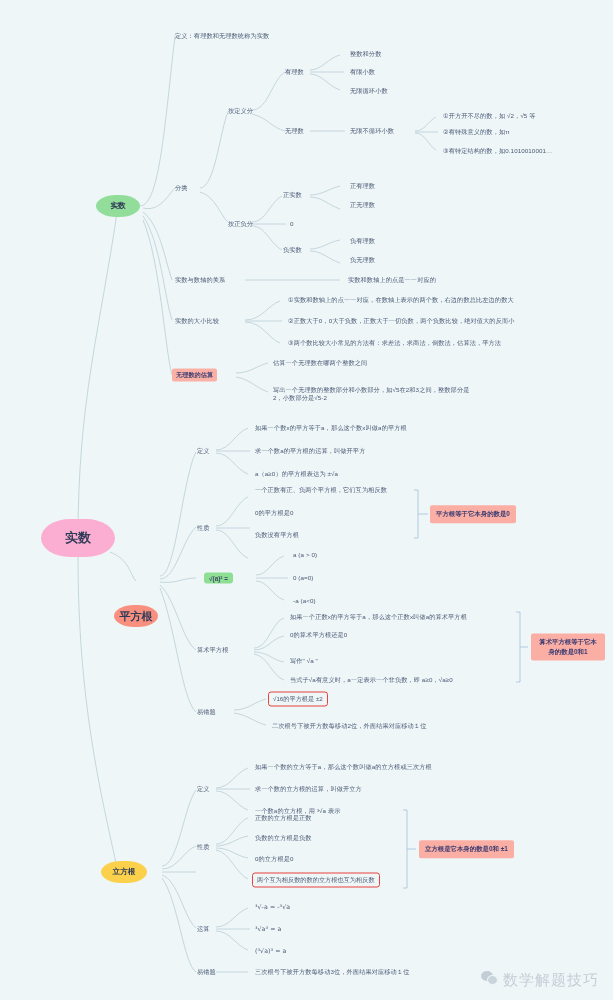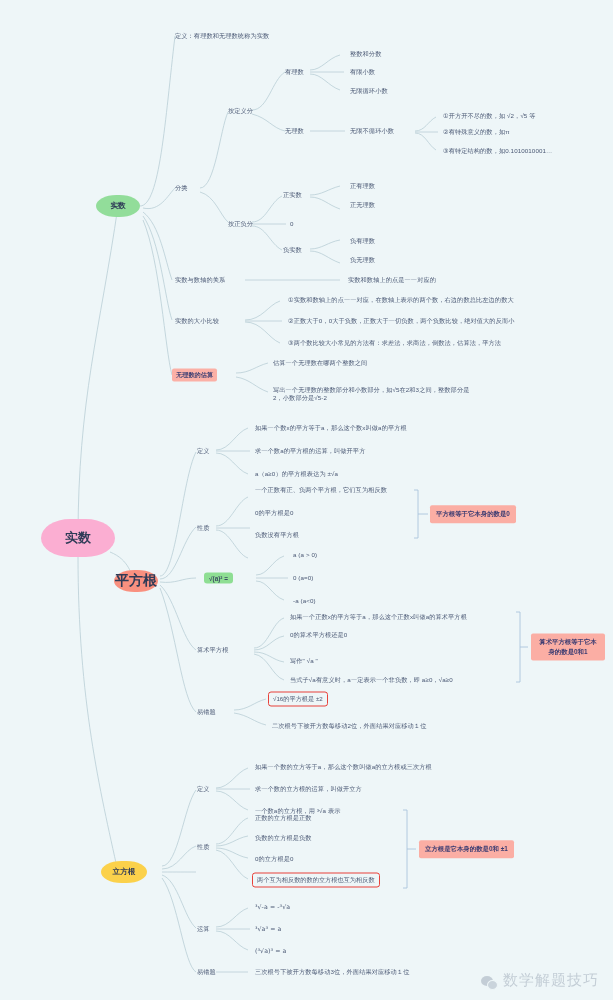--- a/index.html
+++ b/index.html
@@ -50,22 +50,23 @@
   }
   .cap.green{
     background:#92dd9a;
     width:44px;height:22px;
     font-size:7.6px;
     border-radius:26px/14px;
   }
   .cap.salmon{
     background:#f9907f;
     width:44px;height:22px;
-    font-size:14px;
+    font-size:11px;
     border-radius:26px/14px;
+    margin-top:35px;
   }
   .cap.yellow{
     background:#fbd14b;
     width:46px;height:22px;
     font-size:7.6px;
     border-radius:26px/14px;
   }
   .cap.greenbox{
     background:#8ede93;
     border-radius:3px;
@@ -114,21 +115,21 @@
     background:transparent;
     white-space:nowrap;
   }
 
   .sqrt{font-family:"DejaVu Sans",sans-serif;}
 
   
   #watermark{
     position:absolute;
     right:14px;bottom:10px;
-    display:flex;align-items:flex-end;gap:5px;
+    display:flex;align-items:flex-start;gap:5px;
     opacity:.42;
   }
   #watermark .wm-text{
     font-size:15px;color:#8a97a8;letter-spacing:1px;
     font-family:"DejaVu Sans",sans-serif;
   }
   #watermark .wm-icon{
     width:17px;height:14px;position:relative;display:block;
   }
   #watermark .wm-icon .b1{

